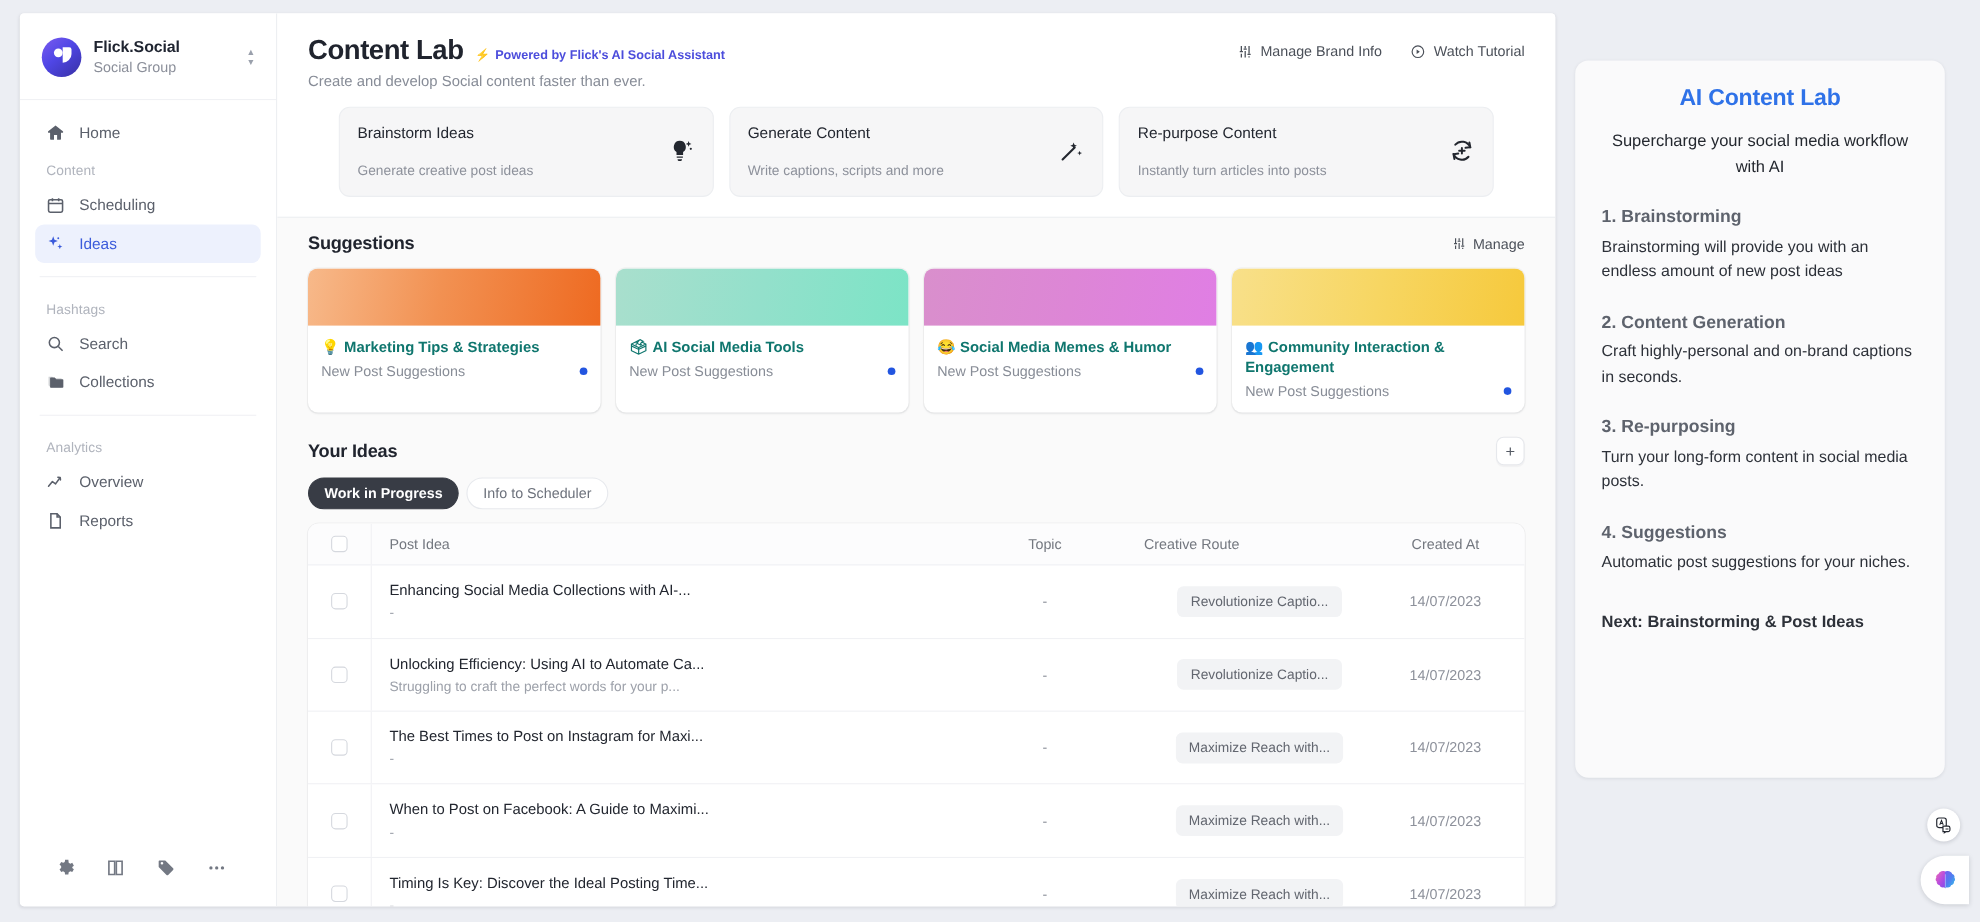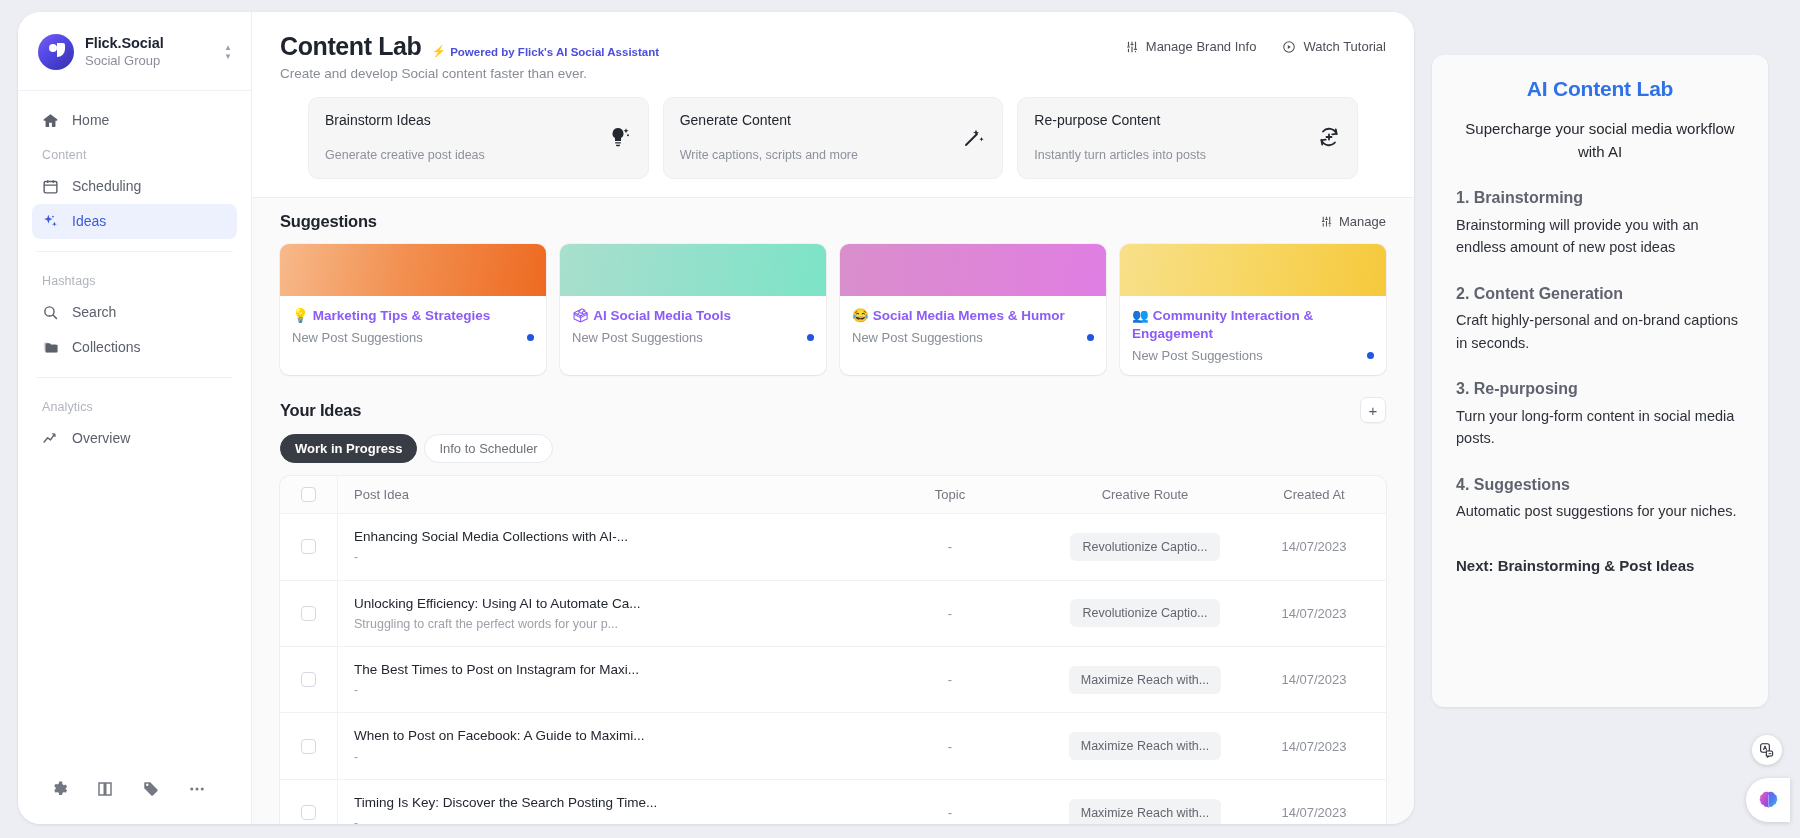--- a/index.html
+++ b/index.html
@@ -14,21 +14,21 @@
     width: 1800px; height: 838px;
     background: #eceef3;
   }
 
   
   .shell {
     position: absolute;
     left: 18px; top: 12px;
     width: 1396px; height: 812px;
     background: #fafafa;
-    border-radius: 22px;
+    border-radius: 4px;
     overflow: hidden;
     box-shadow: 0 1px 3px rgba(16,24,40,.10);
     display: flex;
   }
 
   
   .sidebar {
     width: 234px;
     height: 100%;
     background: #ffffff;
@@ -175,21 +175,21 @@
     flex: 1; min-width: 0;
     background: #fff;
     border-radius: 9px;
     overflow: hidden;
     box-shadow: 0 1px 2px rgba(16,24,40,.07), 0 0 0 1px rgba(16,24,40,.035);
     cursor: pointer;
   }
   .sugg-thumb { height: 52px; width: 100%; }
   .sugg-body { padding: 11px 12px 12px 12px; position: relative; }
   .sugg-title {
-    font-size: 13.5px; font-weight: bold; color: #8b5cf6; line-height: 1.32;
+    font-size: 13.5px; font-weight: bold; color: #0f766e; line-height: 1.32;
     padding-right: 6px;
   }
   .sugg-title .emo { margin-right: 4px; }
   .sugg-foot {
     display: flex; align-items: center; justify-content: space-between;
     margin-top: 5px;
   }
   .sugg-sub { font-size: 13px; color: #888d97; }
   .sugg-dot { width: 7px; height: 7px; border-radius: 50%; background: #2255e0; flex: none; }
 
@@ -232,21 +232,21 @@
     width: 15px; height: 15px; border: 1.5px solid #d5d8de;
     border-radius: 4px; background: #fff; cursor: pointer;
   }
   .td-idea { flex: 1; min-width: 0; padding: 14px 16px; }
   .td-topic { width: 180px; flex: none; text-align: center; font-size: 13px; color: #8d919b; }
   .td-route { width: 210px; flex: none; display: flex; justify-content: center; }
   .td-date { width: 136px; flex: none; text-align: center; font-size: 13px; color: #8d919b; padding-right: 8px; }
   .tr.head .td-idea, .tr.head .td-topic, .tr.head .td-route, .tr.head .td-date {
     font-size: 13px; color: #73777f; padding-top: 11px; padding-bottom: 11px;
   }
-  .tr.head .td-route { display: block; text-align: center; }
+  .tr.head .td-route { display: block; text-align: left; }
   .idea-title { font-size: 13.5px; color: #22262f; line-height: 1.35; }
   .idea-sub { font-size: 12.5px; color: #9da1aa; margin-top: 3px; line-height: 1.3; }
   .chip {
     background: #f2f3f5; color: #62666f;
     font-size: 12.5px; border-radius: 6px;
     padding: 7px 12px; max-width: 100%;
     overflow: hidden; text-overflow: ellipsis; white-space: nowrap;
   }
 
   
@@ -371,20 +371,29 @@
 
         <div class="nav-head">Analytics</div>
         <div class="nav-item">
           <span class="ico">
             <svg viewBox="0 0 24 24" fill="none" stroke="currentColor" stroke-width="2" stroke-linecap="round" stroke-linejoin="round">
                 <path d="M3 17l5-6 4 3 5-7"></path>
                 <path d="M15 5.5l3 .3.3 3"></path>
               </svg>
           </span>
           <span>Overview</span>
+        </div>
+        <div class="nav-item">
+          <span class="ico">
+            <svg viewBox="0 0 24 24" fill="none" stroke="currentColor" stroke-width="2">
+                <path d="M6 3h8l4 4v14H6z"></path>
+                <path d="M14 3v4h4"></path>
+              </svg>
+          </span>
+          <span>Reports</span>
         </div>
       </nav>
 
       <div class="sb-footer">
         <span class="fico">
           <svg viewBox="0 0 24 24" fill="currentColor">
               <path d="M12 8.5A3.5 3.5 0 1 0 12 15.5 3.5 3.5 0 0 0 12 8.5zm9 3.5a7.3 7.3 0 0 0-.1-1.2l2-1.5-2-3.4-2.3 1a7.4 7.4 0 0 0-2-1.2L16.2 2h-4l-.4 2.7c-.7.3-1.4.7-2 1.2l-2.3-1-2 3.4 2 1.5a7.3 7.3 0 0 0 0 2.4l-2 1.5 2 3.4 2.3-1c.6.5 1.3.9 2 1.2l.4 2.7h4l.4-2.7c.7-.3 1.4-.7 2-1.2l2.3 1 2-3.4-2-1.5c.1-.4.1-.8.1-1.2z"></path>
             </svg>
         </span>
         <span class="fico">
@@ -625,21 +634,21 @@
                 <span class="chip">Maximize Reach with...</span>
               </div>
             <div class="td-date">14/07/2023</div>
           </div>
 
           <div class="tr">
             <div class="td-check">
                 <div class="cbox"></div>
               </div>
             <div class="td-idea">
-              <div class="idea-title">Timing Is Key: Discover the Search Posting Time...</div>
+              <div class="idea-title">Timing Is Key: Discover the Ideal Posting Time...</div>
               <div class="idea-sub">-</div>
             </div>
             <div class="td-topic">-</div>
             <div class="td-route">
                 <span class="chip">Maximize Reach with...</span>
               </div>
             <div class="td-date">14/07/2023</div>
           </div>
         </div>
       </div>

